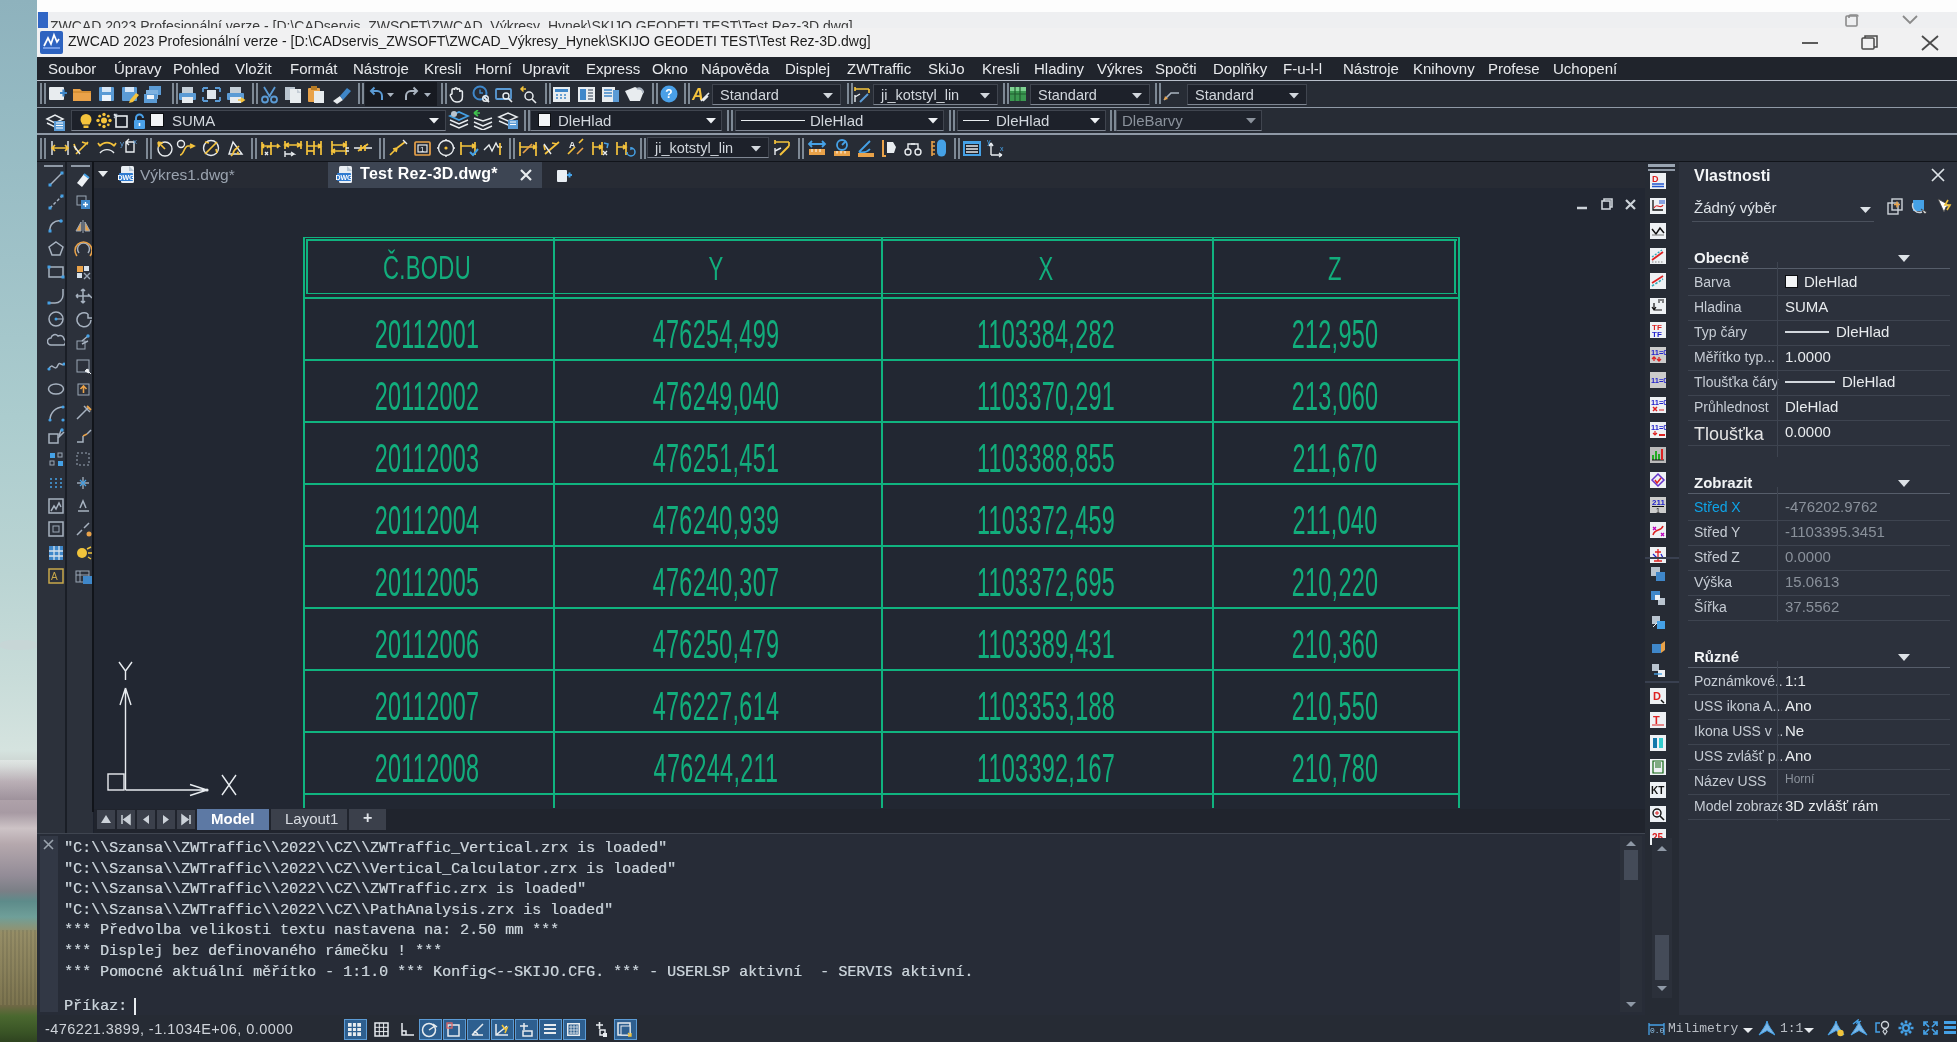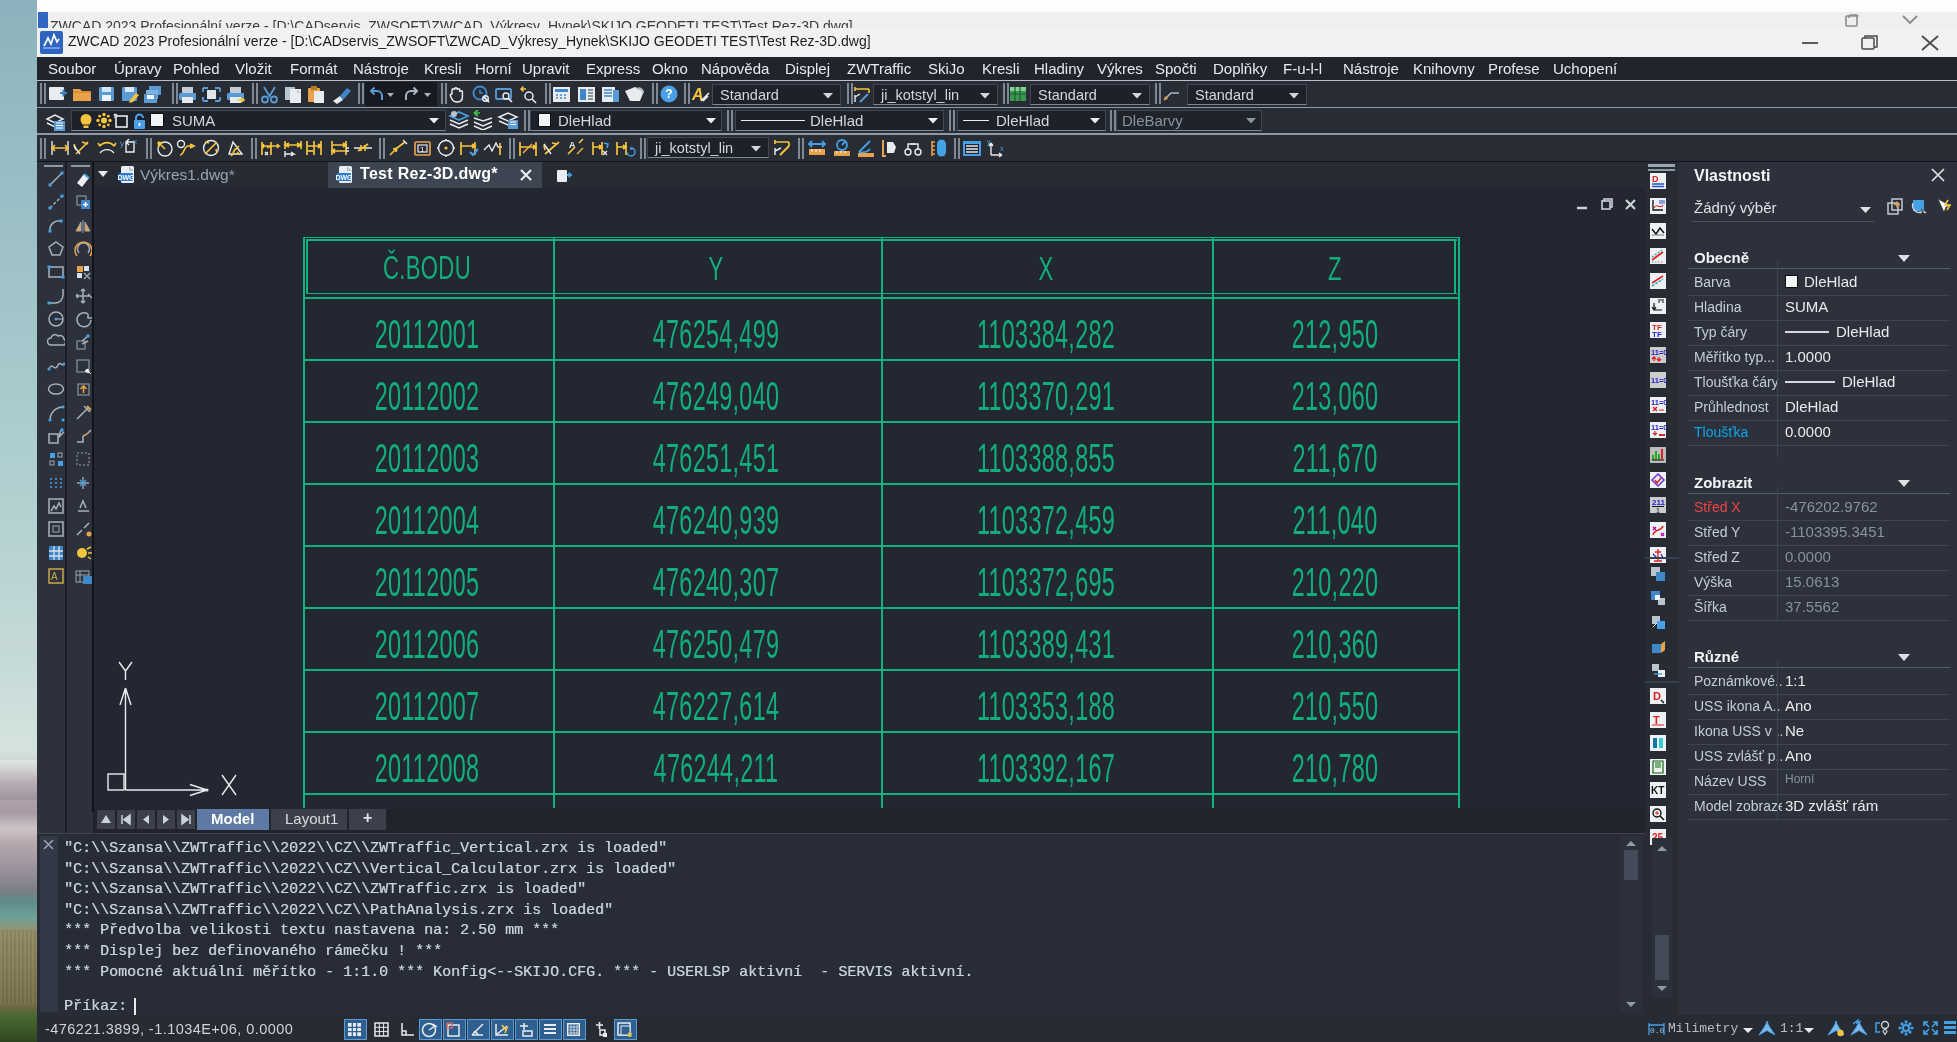--- a/index.html
+++ b/index.html
@@ -994,31 +994,31 @@
   </div>
 <div class="abs" style="left:1785px;top:381px;width:50px;height:1.5px;background:#d2d7dd"></div>
 <div class="abs" style="left:1842px;top:373px;color:#e8ebee;font-size:15px;white-space:nowrap">DleHlad</div>
 <div class="abs" style="left:1688px;top:395px;width:262px;height:1px;background:#3e4450"></div>
 <div class="abs" style="left:1694px;top:398px;width:88px;height:19px;overflow:hidden">
     <div style="color:#c6ccd4;font-size:14px;padding-top:1px;white-space:nowrap">Průhlednost</div>
   </div>
 <div class="abs" style="left:1785px;top:398px;color:#e8ebee;font-size:15px;white-space:nowrap">DleHlad</div>
 <div class="abs" style="left:1688px;top:420px;width:262px;height:1px;background:#3e4450"></div>
 <div class="abs" style="left:1694px;top:423px;width:88px;height:19px;overflow:hidden">
-    <div style="color:#0ea5e9;font-size:14px;padding-top:1px;white-space:nowrap">Tloušťka</div>
+    <div style="color:#e5e5e5;font-size:18px;padding-top:1px;white-space:nowrap">Tloušťka</div>
   </div>
 <div class="abs" style="left:1785px;top:423px;color:#e8ebee;font-size:15px;white-space:nowrap">0.0000</div>
 <div class="abs" style="left:1688px;top:445px;width:262px;height:1px;background:#3e4450"></div>
 <div class="abs" style="left:1694px;top:474px;color:#f2f4f6;font-size:15px;font-weight:bold">Zobrazit</div>
 <svg class="abs" style="left:1896px;top:478px;" width="16" height="12" viewBox="0 0 16 12">
     <path d="M2 2 l6 7 6-7z" fill="#dde2e7"></path>
   </svg>
 <div class="abs" style="left:1688px;top:493px;width:262px;height:1px;background:#565d6a"></div>
 <div class="abs" style="left:1694px;top:498px;width:88px;height:19px;overflow:hidden">
-    <div style="color:#ef4444;font-size:14px;padding-top:1px;white-space:nowrap">Střed X</div>
+    <div style="color:#0ea5e9;font-size:14px;padding-top:1px;white-space:nowrap">Střed X</div>
   </div>
 <div class="abs" style="left:1785px;top:498px;color:#8a919b;font-size:15px;white-space:nowrap">-476202.9762</div>
 <div class="abs" style="left:1688px;top:520px;width:262px;height:1px;background:#3e4450"></div>
 <div class="abs" style="left:1694px;top:523px;width:88px;height:19px;overflow:hidden">
     <div style="color:#c6ccd4;font-size:14px;padding-top:1px;white-space:nowrap">Střed Y</div>
   </div>
 <div class="abs" style="left:1785px;top:523px;color:#8a919b;font-size:15px;white-space:nowrap">-1103395.3451</div>
 <div class="abs" style="left:1688px;top:545px;width:262px;height:1px;background:#3e4450"></div>
 <div class="abs" style="left:1694px;top:548px;width:88px;height:19px;overflow:hidden">
     <div style="color:#c6ccd4;font-size:14px;padding-top:1px;white-space:nowrap">Střed Z</div>

